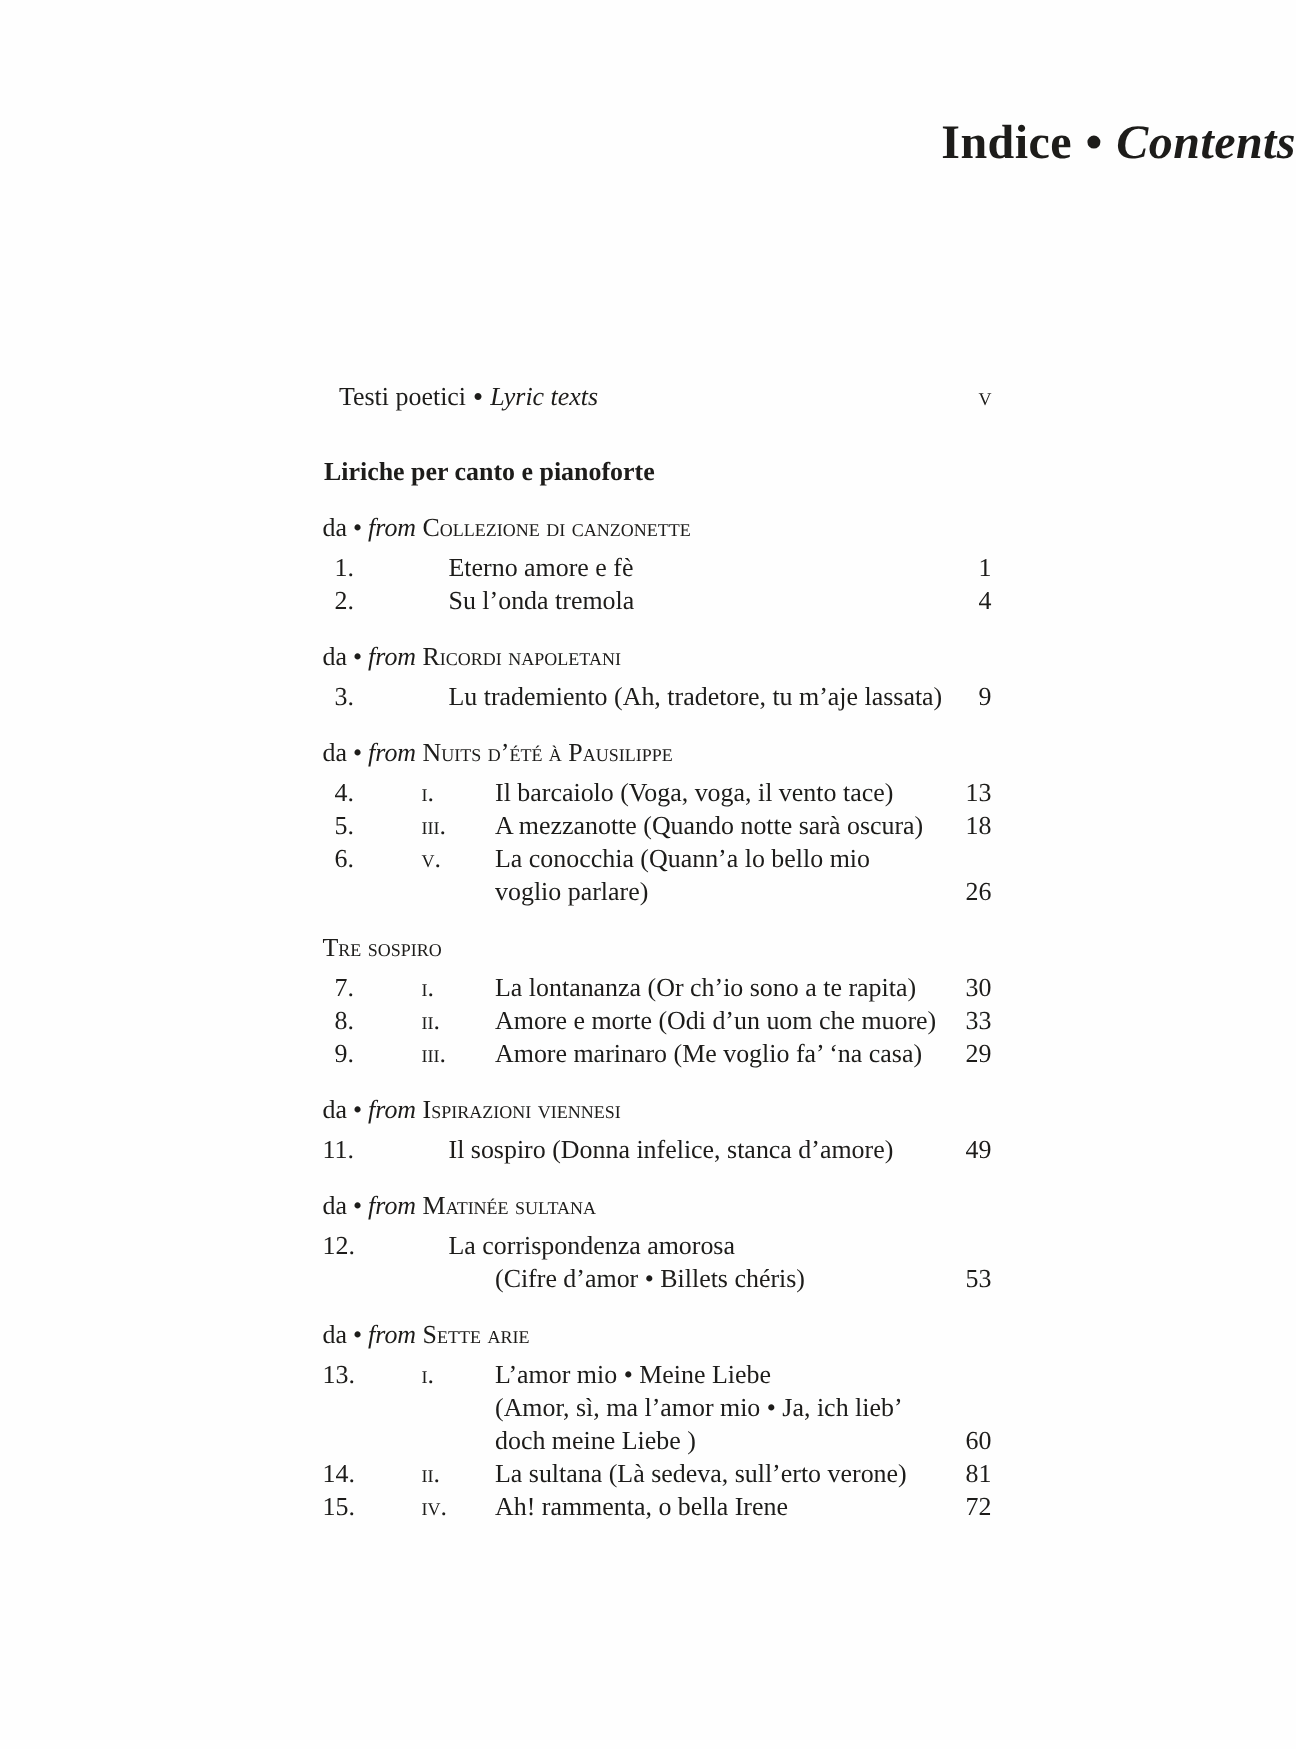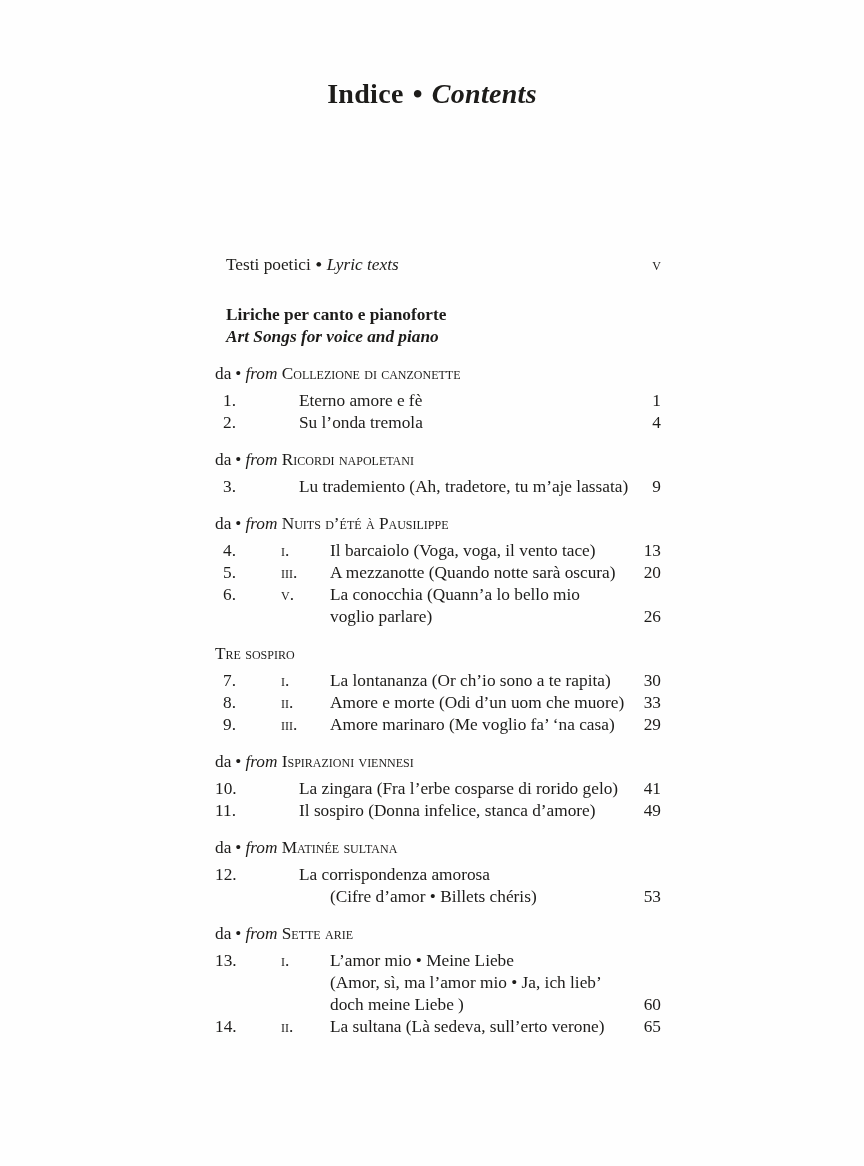--- a/index.html
+++ b/index.html
@@ -10,22 +10,22 @@
     background: #fefefe;
     color: #1d1c1a;
     font-family: "Liberation Serif", "DejaVu Serif", serif;
     font-size: 17.3px;
     overflow: hidden;
     box-sizing: border-box;
   }
   .page-title {
     margin: 0;
     padding-top: 76px;
-    text-align: center;
-    font-size: 28px;
+    text-align: right;
+    font-size: 32px;
     font-weight: bold;
     letter-spacing: 0.3px;
     line-height: 36px;
   }
   .page-title .bullet { margin: 0 9px; }
   .italic { font-style: italic; }
   .bold { font-weight: bold; }
   .sc { font-variant: small-caps; }
 
   .content {
@@ -39,42 +39,41 @@
   .num { grid-column: 1; text-align: right; padding-right: 45px; white-space: nowrap; }
   .roman { grid-column: 2; font-variant: small-caps; }
   .line-title { grid-column: 3; white-space: nowrap; }
   .line-title.full { grid-column: 2 / 4; padding-left: 18px; }
   .page-num { grid-column: 4; text-align: right; white-space: nowrap; }
 
   .lyric-row .label { grid-column: 1 / 4; padding-left: 11px; }
   .lyric-row .bullet { margin: 0 5px; }
   .lyric-row .page-num { font-variant: small-caps; }
 
-  .part-header { margin-left: 11px; margin-top: 28px; }
+  .part-header { margin-left: 1px; margin-top: 28px; }
 
   .sec-header { margin-top: 15px; margin-bottom: 5px; }
   .sec-header .bullet { margin: 0 4px; }
 </style>
 </head>
 <body>
 
 <div class="page">
 
   <h1 class="page-title"><span>Indice</span><span class="bullet">•</span><span class="italic">Contents</span></h1>
 
   <div class="content">
 
     <div class="row lyric-row">
       <span class="label"><span>Testi poetici</span><span class="bullet bold">•</span><span class="italic">Lyric texts</span></span>
       <span class="page-num">v</span>
     </div>
 
     <div class="part-header">
       <div class="bold">Liriche per canto e pianoforte</div>
-      <div class="bold italic">Art Songs for voice and piano</div>
     </div>
 
     <div id="sections">
         <div class="sec-header"><span>da</span><span class="bullet">•</span><span class="italic">from</span> <span class="sc">Collezione di canzonette</span></div>
         <div class="row">
           <span class="num">1.</span>
           <span class="line-title full">Eterno amore e fè</span>
           <span class="page-num">1</span>
         </div>
         <div class="row">
@@ -92,21 +91,21 @@
         <div class="row">
           <span class="num">4.</span>
           <span class="roman">i.</span>
           <span class="line-title">Il barcaiolo (Voga, voga, il vento tace)</span>
           <span class="page-num">13</span>
         </div>
         <div class="row">
           <span class="num">5.</span>
           <span class="roman">iii.</span>
           <span class="line-title">A mezzanotte (Quando notte sarà oscura)</span>
-          <span class="page-num">20</span>
+          <span class="page-num">18</span>
         </div>
         <div class="row">
           <span class="num">6.</span>
           <span class="roman">v.</span>
           <span class="line-title">La conocchia (Quann’a lo bello mio</span>
         </div>
         <div class="row">
           <span class="line-title">voglio parlare)</span>
           <span class="page-num">26</span>
         </div>
@@ -124,25 +123,20 @@
           <span class="page-num">33</span>
         </div>
         <div class="row">
           <span class="num">9.</span>
           <span class="roman">iii.</span>
           <span class="line-title">Amore marinaro (Me voglio fa’ ‘na casa)</span>
           <span class="page-num">29</span>
         </div>
         <div class="sec-header"><span>da</span><span class="bullet">•</span><span class="italic">from</span> <span class="sc">Ispirazioni viennesi</span></div>
         <div class="row">
-          <span class="num">10.</span>
-          <span class="line-title full">La zingara (Fra l’erbe cosparse di rorido gelo)</span>
-          <span class="page-num">41</span>
-        </div>
-        <div class="row">
           <span class="num">11.</span>
           <span class="line-title full">Il sospiro (Donna infelice, stanca d’amore)</span>
           <span class="page-num">49</span>
         </div>
         <div class="sec-header"><span>da</span><span class="bullet">•</span><span class="italic">from</span> <span class="sc">Matinée sultana</span></div>
         <div class="row">
           <span class="num">12.</span>
           <span class="line-title full">La corrispondenza amorosa</span>
         </div>
         <div class="row">
@@ -159,18 +153,24 @@
           <span class="line-title">(Amor, sì, ma l’amor mio • Ja, ich lieb’</span>
         </div>
         <div class="row">
           <span class="line-title">doch meine Liebe )</span>
           <span class="page-num">60</span>
         </div>
         <div class="row">
           <span class="num">14.</span>
           <span class="roman">ii.</span>
           <span class="line-title">La sultana (Là sedeva, sull’erto verone)</span>
-          <span class="page-num">65</span>
+          <span class="page-num">81</span>
+        </div>
+        <div class="row">
+          <span class="num">15.</span>
+          <span class="roman">iv.</span>
+          <span class="line-title">Ah! rammenta, o bella Irene</span>
+          <span class="page-num">72</span>
         </div>
       </div>
 
   </div>
 </div>
 
 </body></html>

